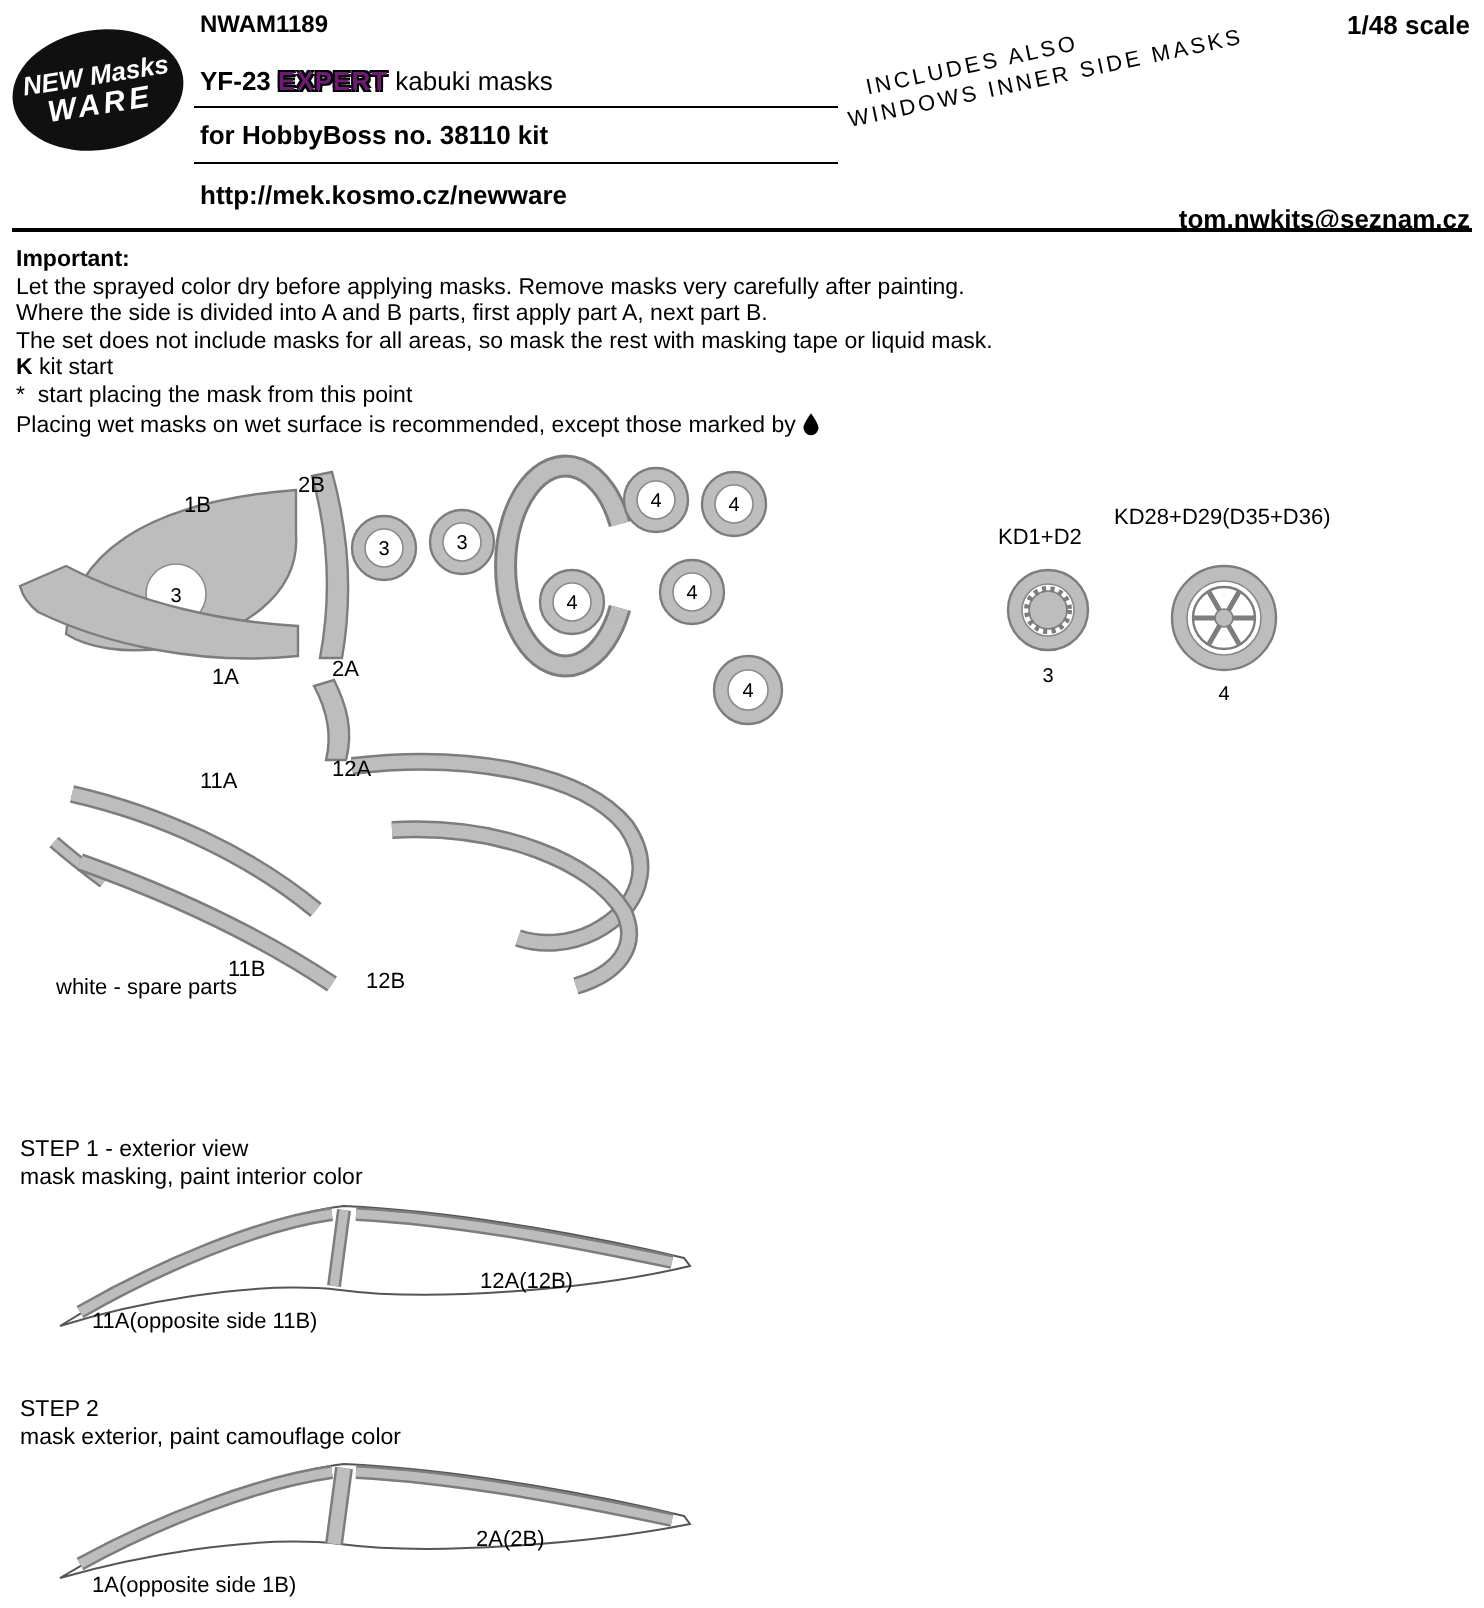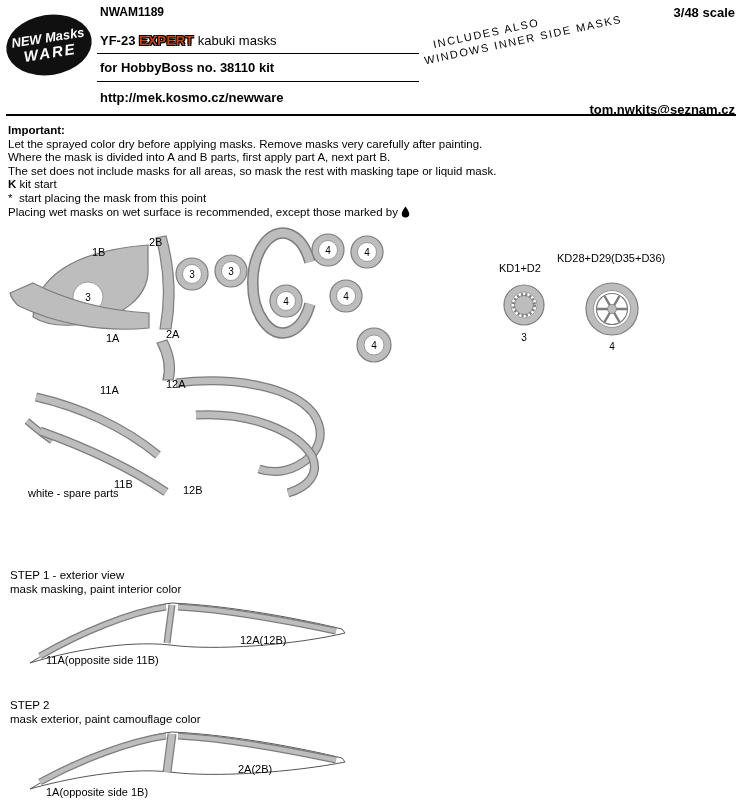--- a/index.html
+++ b/index.html
@@ -9,21 +9,21 @@
 
   
   .logo{position:absolute;left:6px;top:15px;width:86px;height:60px;background:#101010;
         border-radius:50%;transform:rotate(-9deg);display:flex;flex-direction:column;
         align-items:center;justify-content:center;color:#fff;font-style:italic;}
   .logo-l1{font-size:13px;font-weight:bold;line-height:15px;}
   .logo-l2{font-size:15px;font-weight:bold;letter-spacing:2px;line-height:16px;}
   .code{position:absolute;left:100px;top:5px;font-size:12px;font-weight:bold;}
   .scale{position:absolute;right:7px;top:5px;font-size:13px;font-weight:bold;}
   .title{position:absolute;left:100px;top:33px;font-size:13px;}
-  .outline-text{color:#c2410c;font-weight:bold;letter-spacing:.5px;
+  .outline-text{color:#701a75;font-weight:bold;letter-spacing:.5px;
       text-shadow:-1px -1px 0 #000,1px -1px 0 #000,-1px 1px 0 #000,1px 1px 0 #000;}
   .subtitle{position:absolute;left:100px;top:60px;font-size:13px;}
   .url{position:absolute;left:100px;top:90px;font-size:13px;text-align:center;}
   .email{position:absolute;right:7px;top:102px;font-size:13px;}
   .hline{position:absolute;background:#000;height:1px;}
   .h1{left:97px;top:53px;width:322px;}
   .h2{left:97px;top:81px;width:322px;}
   .h3{left:6px;top:114px;width:730px;height:2px;}
   .diag{position:absolute;left:420px;top:40px;font-size:11px;letter-spacing:1.6px;
         line-height:14px;white-space:nowrap;transform:rotate(-12deg);
@@ -60,41 +60,41 @@
 </head>
 <body>
 
 <div class="page">
 
   <div class="logo">
     <div class="logo-l1">NEW Masks</div>
     <div class="logo-l2">WARE</div>
   </div>
   <div class="code">NWAM1189</div>
-  <div class="scale">3/48 scale</div>
+  <div class="scale">1/48 scale</div>
   <div class="title">
     <span class="b">YF-23</span>
     <span class="outline-text">EXPERT</span>
     <span>kabuki masks</span>
   </div>
   <div class="hline h1"></div>
   <div class="subtitle b">for HobbyBoss no. 38110 kit</div>
   <div class="hline h2"></div>
   <div class="url b">http://mek.kosmo.cz/newware</div>
   <div class="email b">tom.nwkits@seznam.cz</div>
   <div class="diag">
     <div>INCLUDES ALSO</div>
     <div>WINDOWS INNER SIDE MASKS</div>
   </div>
   <div class="hline h3"></div>
 
   <div class="important">
     <div class="b">Important:</div>
     <div>Let the sprayed color dry before applying masks. Remove masks very carefully after painting.</div>
-    <div>Where the mask is divided into A and B parts, first apply part A, next part B.</div>
+    <div>Where the side is divided into A and B parts, first apply part A, next part B.</div>
     <div>The set does not include masks for all areas, so mask the rest with masking tape or liquid mask.</div>
     <div><span class="b">K</span> <span>kit start</span></div>
     <div><span>*</span>&nbsp; <span>start placing the mask from this point</span></div>
     <div><span>Placing wet masks on wet surface is recommended, except those marked by</span><svg class="drop" viewBox="0 0 10 13" width="9" height="12">
           <path d="M5,0.5 C5,0.5 0.8,6.2 0.8,8.5 A4.2,4.2 0 0 0 9.2,8.5 C9.2,6.2 5,0.5 5,0.5 Z"></path>
         </svg></div>
   </div>
 
   <svg class="msvg" width="742" height="290" viewBox="0 0 742 290">
 

